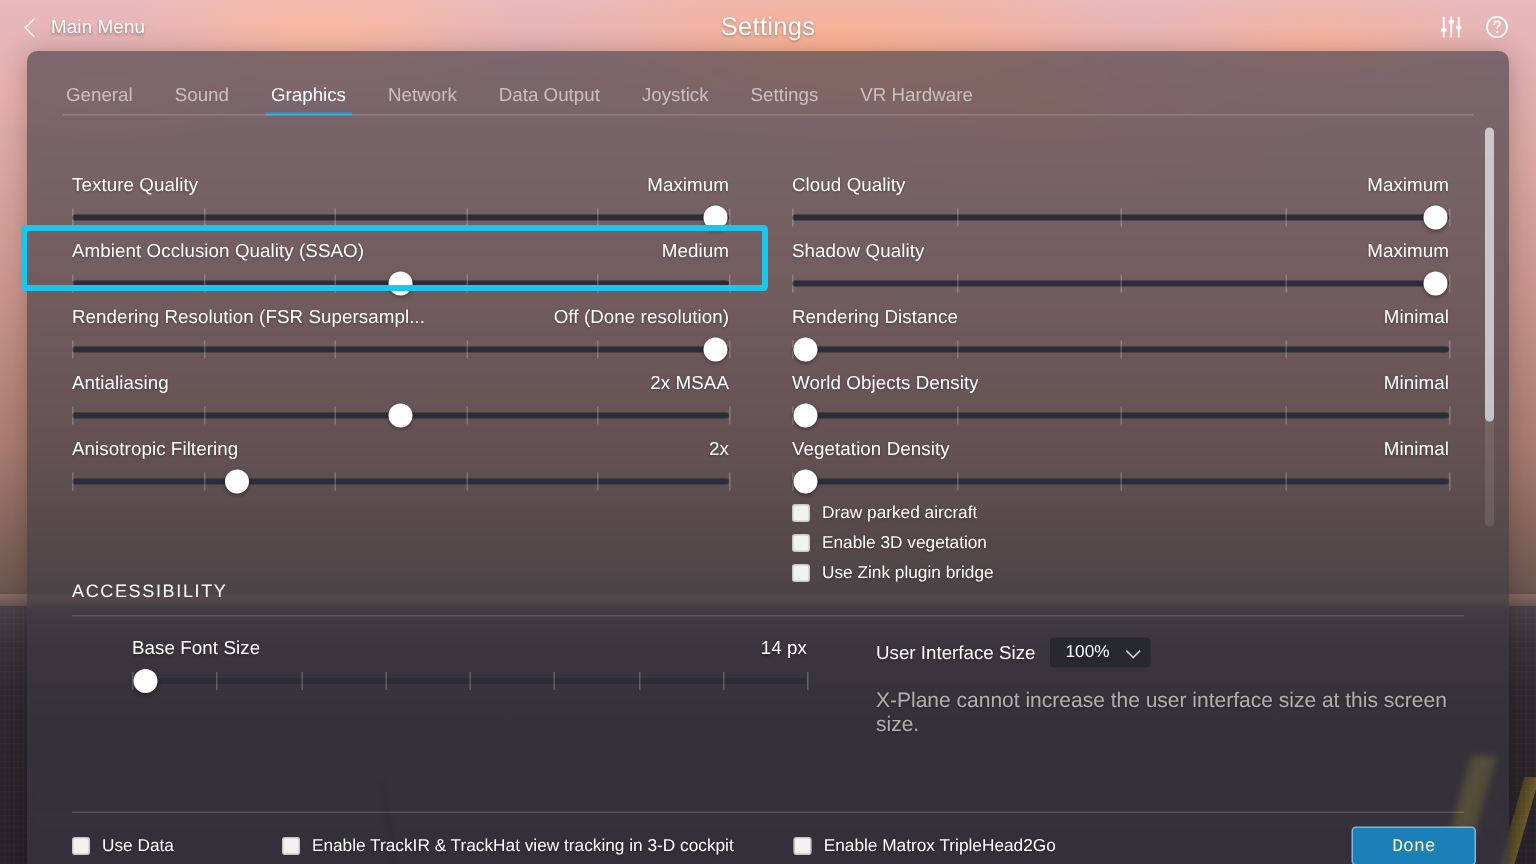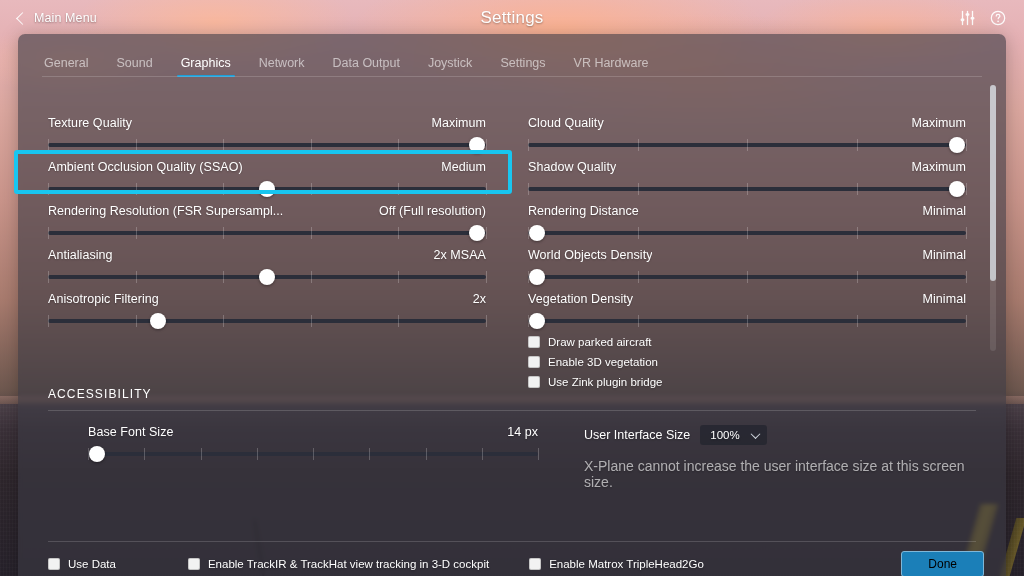--- a/index.html
+++ b/index.html
@@ -360,23 +360,23 @@
   }
   .bottombar .cbrow { margin-top: 0; }
   .bb-1 { margin-right: 0; }
   .bb-2 { margin-left: 72px; }
   .bb-3 { margin-left: 40px; }
 
   .done-btn {
     margin-left: auto;
     background: #1b7fb8;
     border: 1px solid #7fb7d8;
-    color: #000000;
+    color: #fef9c3;
     font-size: 12px;
-    font-family: Liberation Sans, sans-serif;
+    font-family: Liberation Mono, monospace;
     padding: 5px 26px;
     border-radius: 3px;
     cursor: pointer;
   }
 </style>
 </head>
 <body>
 
 <div id="screen">
 
@@ -466,21 +466,21 @@
                 <div class="tick" style="left: 60%;"></div>
                 <div class="tick" style="left: 80%;"></div>
                 <div class="tick" style="left: 100%;"></div>
               </div>
               <div class="knob" style="left: 50%;"></div>
             </div>
           </div>
           <div class="srow">
             <div class="srow-head">
               <span class="srow-label">Rendering Resolution (FSR Supersampl...</span>
-              <span class="srow-value">Off (Full resolution)</span>
+              <span class="srow-value">Off (Done resolution)</span>
             </div>
             <div class="slider">
               <div class="track"></div>
               <div class="ticks">
                 <div class="tick" style="left: 0%;"></div>
                 <div class="tick" style="left: 20%;"></div>
                 <div class="tick" style="left: 40%;"></div>
                 <div class="tick" style="left: 60%;"></div>
                 <div class="tick" style="left: 80%;"></div>
                 <div class="tick" style="left: 100%;"></div>

